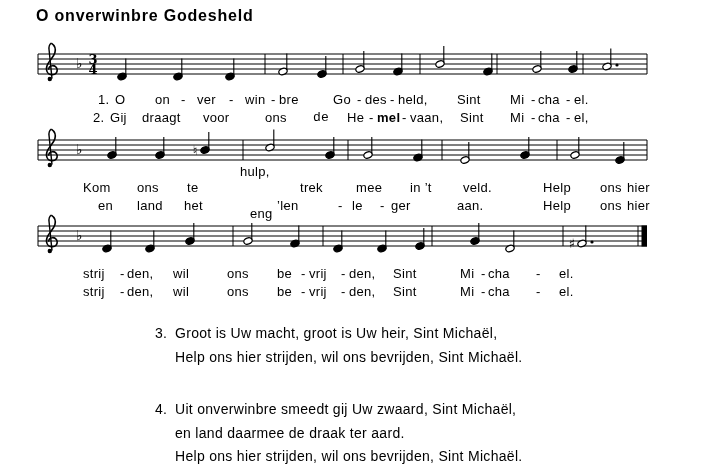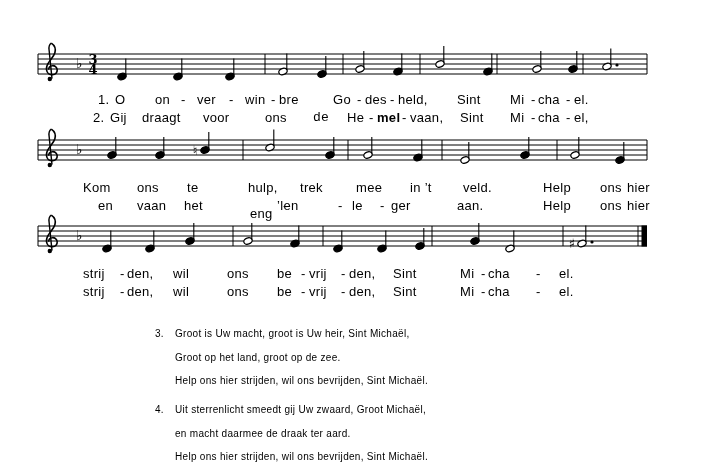--- a/index.html
+++ b/index.html
@@ -4,30 +4,31 @@
 <style>
   html,body{margin:0;padding:0;background:#fff}
   .page{position:relative;width:704px;height:464px;background:#ffffff;
         font-family:"Liberation Sans",sans-serif;color:#000;overflow:hidden}
   .title{position:absolute;left:36px;top:7px;font-size:16px;font-weight:bold;
          letter-spacing:0.8px}
   #score{position:absolute;left:0;top:0}
   #score text{font-family:"DejaVu Sans",sans-serif}
   #score text.timesig{font-family:"DejaVu Serif",serif;font-weight:bold}
   .lyric{position:absolute;font-size:13px;letter-spacing:0.3px;white-space:pre}
-  .verse{position:absolute;left:155px;font-size:10px;letter-spacing:0.3px}
+  .verse{position:absolute;left:155px;font-size:14px;letter-spacing:0.3px}
   .vline{line-height:23.5px;padding-left:20px}
   .vline.first{padding-left:0}
   .vnum{display:inline-block;width:20px}
 </style>
 </head>
 <body>
 
 <div class="page">
 
+  <div class="title">O onverwinbre Godesheld</div>
 
   <svg id="score" width="704" height="464">
       <g>
         <line x1="38" y1="54" x2="647" y2="54" stroke="#000" stroke-width="1"></line>
         <line x1="38" y1="59" x2="647" y2="59" stroke="#000" stroke-width="1"></line>
         <line x1="38" y1="64" x2="647" y2="64" stroke="#000" stroke-width="1"></line>
         <line x1="38" y1="69" x2="647" y2="69" stroke="#000" stroke-width="1"></line>
         <line x1="38" y1="74" x2="647" y2="74" stroke="#000" stroke-width="1"></line>
         <line x1="38" y1="54" x2="38" y2="74" stroke="#000" stroke-width="1"></line>
         <line x1="265" y1="54" x2="265" y2="74" stroke="#000" stroke-width="1"></line>
@@ -260,30 +261,30 @@
       <span class="lyric" style="left: 410px; top: 110px;">vaan,</span>
       <span class="lyric" style="left: 460px; top: 110px;">Sint</span>
       <span class="lyric" style="left: 510px; top: 110px;">Mi</span>
       <span class="lyric" style="left: 531px; top: 110px;">-</span>
       <span class="lyric" style="left: 538px; top: 110px;">cha</span>
       <span class="lyric" style="left: 566px; top: 110px;">-</span>
       <span class="lyric" style="left: 574px; top: 110px;">el,</span>
       <span class="lyric" style="left: 83px; top: 180px;">Kom</span>
       <span class="lyric" style="left: 137px; top: 180px;">ons</span>
       <span class="lyric" style="left: 187px; top: 180px;">te</span>
-      <span class="lyric" style="left: 240px; top: 180px; margin-left: 8px;">hulp,</span>
+      <span class="lyric" style="left: 240px; top: 164px;">hulp,</span>
       <span class="lyric" style="left: 300px; top: 180px;">trek</span>
       <span class="lyric" style="left: 356px; top: 180px;">mee</span>
       <span class="lyric" style="left: 410px; top: 180px;">in ’t</span>
       <span class="lyric" style="left: 463px; top: 180px;">veld.</span>
       <span class="lyric" style="left: 543px; top: 180px;">Help</span>
       <span class="lyric" style="left: 600px; top: 180px;">ons</span>
       <span class="lyric" style="left: 627px; top: 180px;">hier</span>
       <span class="lyric" style="left: 98px; top: 198px; text-align: center;">en</span>
-      <span class="lyric" style="left: 137px; top: 198px;">vaan</span>
+      <span class="lyric" style="left: 137px; top: 198px;">land</span>
       <span class="lyric" style="left: 184px; top: 198px;">het</span>
       <span class="lyric" style="left: 250px; top: 206px;">eng</span>
       <span class="lyric" style="left: 283px; top: 198px;">-</span>
       <span class="lyric" style="left: 277px; top: 198px;">’len</span>
       <span class="lyric" style="left: 338px; top: 198px;">-</span>
       <span class="lyric" style="left: 352px; top: 198px;">le</span>
       <span class="lyric" style="left: 380px; top: 198px;">-</span>
       <span class="lyric" style="left: 391px; top: 198px;">ger</span>
       <span class="lyric" style="left: 457px; top: 198px;">aan.</span>
       <span class="lyric" style="left: 543px; top: 198px;">Help</span>
@@ -318,23 +319,22 @@
       <span class="lyric" style="left: 393px; top: 284px;">Sint</span>
       <span class="lyric" style="left: 460px; top: 284px;">Mi</span>
       <span class="lyric" style="left: 481px; top: 284px;">-</span>
       <span class="lyric" style="left: 488px; top: 284px;">cha</span>
       <span class="lyric" style="left: 536px; top: 284px;">-</span>
       <span class="lyric" style="left: 559px; top: 284px;">el.</span>
     </div>
 
   <div class="verse" style="top:322px">
     <div class="vline first"><span class="vnum">3.</span><span>Groot is Uw macht, groot is Uw heir, Sint Michaël,</span></div>
-    <div class="vline">Groot op het land, groot op de zee.</div>
     <div class="vline">Help ons hier strijden, wil ons bevrijden, Sint Michaël.</div>
   </div>
 
   <div class="verse" style="top:398px">
-    <div class="vline first"><span class="vnum">4.</span><span>Uit sterrenlicht smeedt gij Uw zwaard, Groot Michaël,</span></div>
-    <div class="vline">en macht daarmee de draak ter aard.</div>
+    <div class="vline first"><span class="vnum">4.</span><span>Uit onverwinbre smeedt gij Uw zwaard, Sint Michaël,</span></div>
+    <div class="vline">en land daarmee de draak ter aard.</div>
     <div class="vline">Help ons hier strijden, wil ons bevrijden, Sint Michaël.</div>
   </div>
 
 </div>
 
 </body></html>

